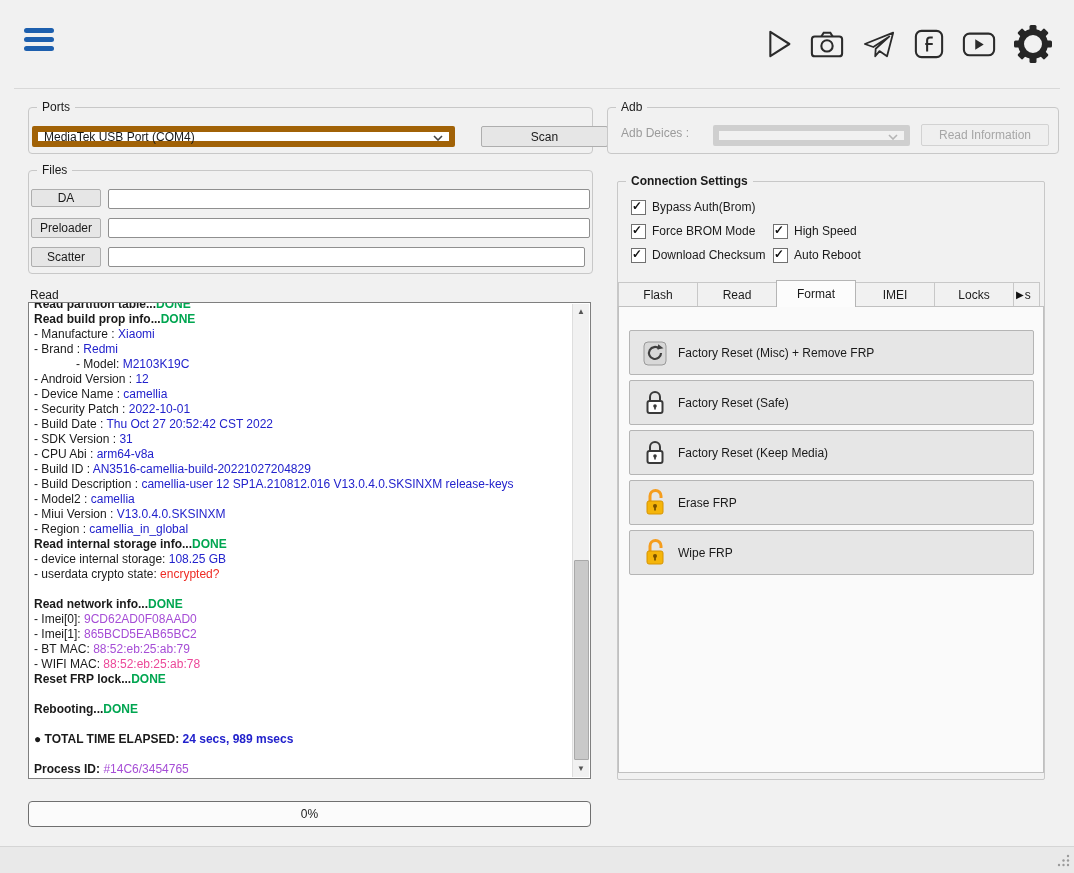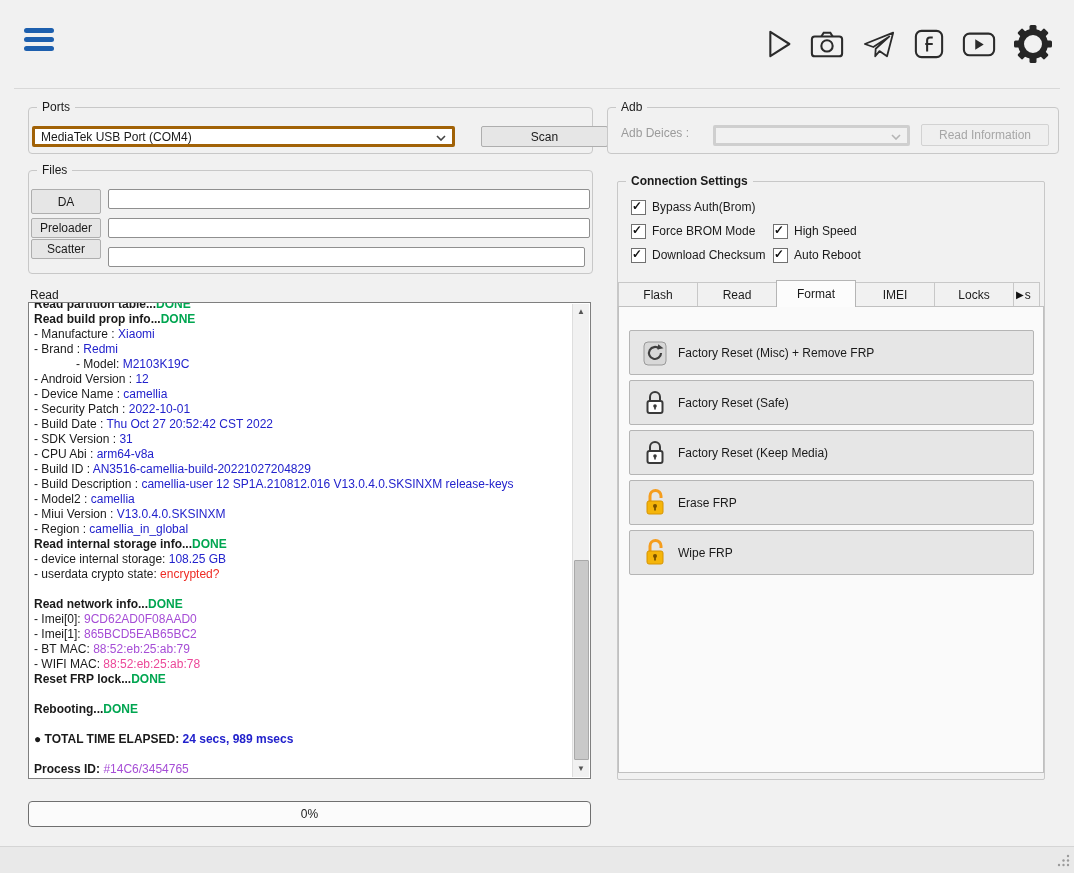--- a/index.html
+++ b/index.html
@@ -15,21 +15,21 @@
   
   .divider{position:absolute;left:14px;right:14px;top:88px;height:0;border-top:1px solid #d8d8d8;}
   
   .group{position:absolute;border:1px solid #c8c8c8;border-radius:4px;}
   .group-title{position:absolute;top:-8px;left:8px;background:#f1f1f1;padding:0 5px;line-height:14px;}
   .bold{font-weight:700;}
   
   .btn{position:absolute;background:#e6e6e6;border:1px solid #aeaeae;border-radius:2px;
        font-family:"Liberation Sans",sans-serif;font-size:12px;color:#1a1a1a;text-align:center;cursor:pointer;}
   .btn.disabled{background:#efefef;border-color:#d2d2d2;color:#a6a6a6;cursor:default;}
-  .select{position:absolute;background:#ffffff;border:3px solid #a16207;border-radius:2px;
+  .select{position:absolute;background:#ffffff;border:6px solid #a16207;border-radius:2px;
           display:flex;align-items:center;padding:0 6px;cursor:pointer;}
   .select .sel-text{flex:1;white-space:nowrap;overflow:hidden;}
   .select.disabled{background:#f1f1f1;border-color:#cfcfcf;color:#a6a6a6;cursor:default;}
   .tinput{position:absolute;background:#ffffff;border:1px solid #8f8f8f;border-radius:2px;
           font-family:"Liberation Sans",sans-serif;font-size:12px;padding:0 5px;}
   .dim-label{color:#9b9b9b;}
   
   .cb{position:absolute;display:flex;align-items:center;gap:6px;cursor:pointer;height:16px;}
   .cb-box{width:13px;height:13px;background:#fff;border:1px solid #707070;position:relative;flex:0 0 auto;}
   .cb-box.checked::after{content:"✓";position:absolute;left:0px;top:-2px;font-size:12px;font-weight:700;color:#111;}
@@ -144,25 +144,25 @@
       <span class="sel-text"></span>
       <span><svg width="10" height="6">
             <polyline points="1,1 5,5 9,1" fill="none" stroke="#b5b5b5" stroke-width="1.6"></polyline>
           </svg></span>
     </div>
     <button class="btn disabled" style="left:313px;top:16px;width:128px;height:22px;">Read Information</button>
   </section>
 
   <section class="group" style="left:28px;top:170px;width:563px;height:102px;">
     <span class="group-title">Files</span>
-    <button class="btn" style="left:2px;top:18px;width:70px;height:25px;">DA</button>
+    <button class="btn" style="left:2px;top:18px;width:70px;height:18px;">DA</button>
     <input class="tinput" style="left: 79px; top: 18px; width: 470px; height: 18px;" value="">
     <button class="btn" style="left:2px;top:47px;width:70px;height:20px;">Preloader</button>
     <input class="tinput" style="left: 79px; top: 47px; width: 470px; height: 18px;" value="">
-    <button class="btn" style="left:2px;top:68px;width:70px;height:20px;">Scatter</button>
+    <button class="btn" style="left:2px;top:76px;width:70px;height:20px;">Scatter</button>
     <input class="tinput" style="left: 79px; top: 76px; width: 465px; height: 18px;" value="">
   </section>
 
   <div id="logs-label">Read</div>
   <div id="log-box">
     <div id="log-content">
         <div class="log-line"><span style="color: rgb(26, 26, 26); font-weight: 700;">Read partition table...</span><span style="color: rgb(0, 166, 81); font-weight: 700;">DONE</span></div>
         <div class="log-line"><span style="color: rgb(26, 26, 26); font-weight: 700;">Read build prop info...</span><span style="color: rgb(0, 166, 81); font-weight: 700;">DONE</span></div>
         <div class="log-line"><span style="color: rgb(26, 26, 26);">- Manufacture : </span><span style="color: rgb(34, 34, 204);">Xiaomi</span></div>
         <div class="log-line"><span style="color: rgb(26, 26, 26);">- Brand : </span><span style="color: rgb(34, 34, 204);">Redmi</span></div>

